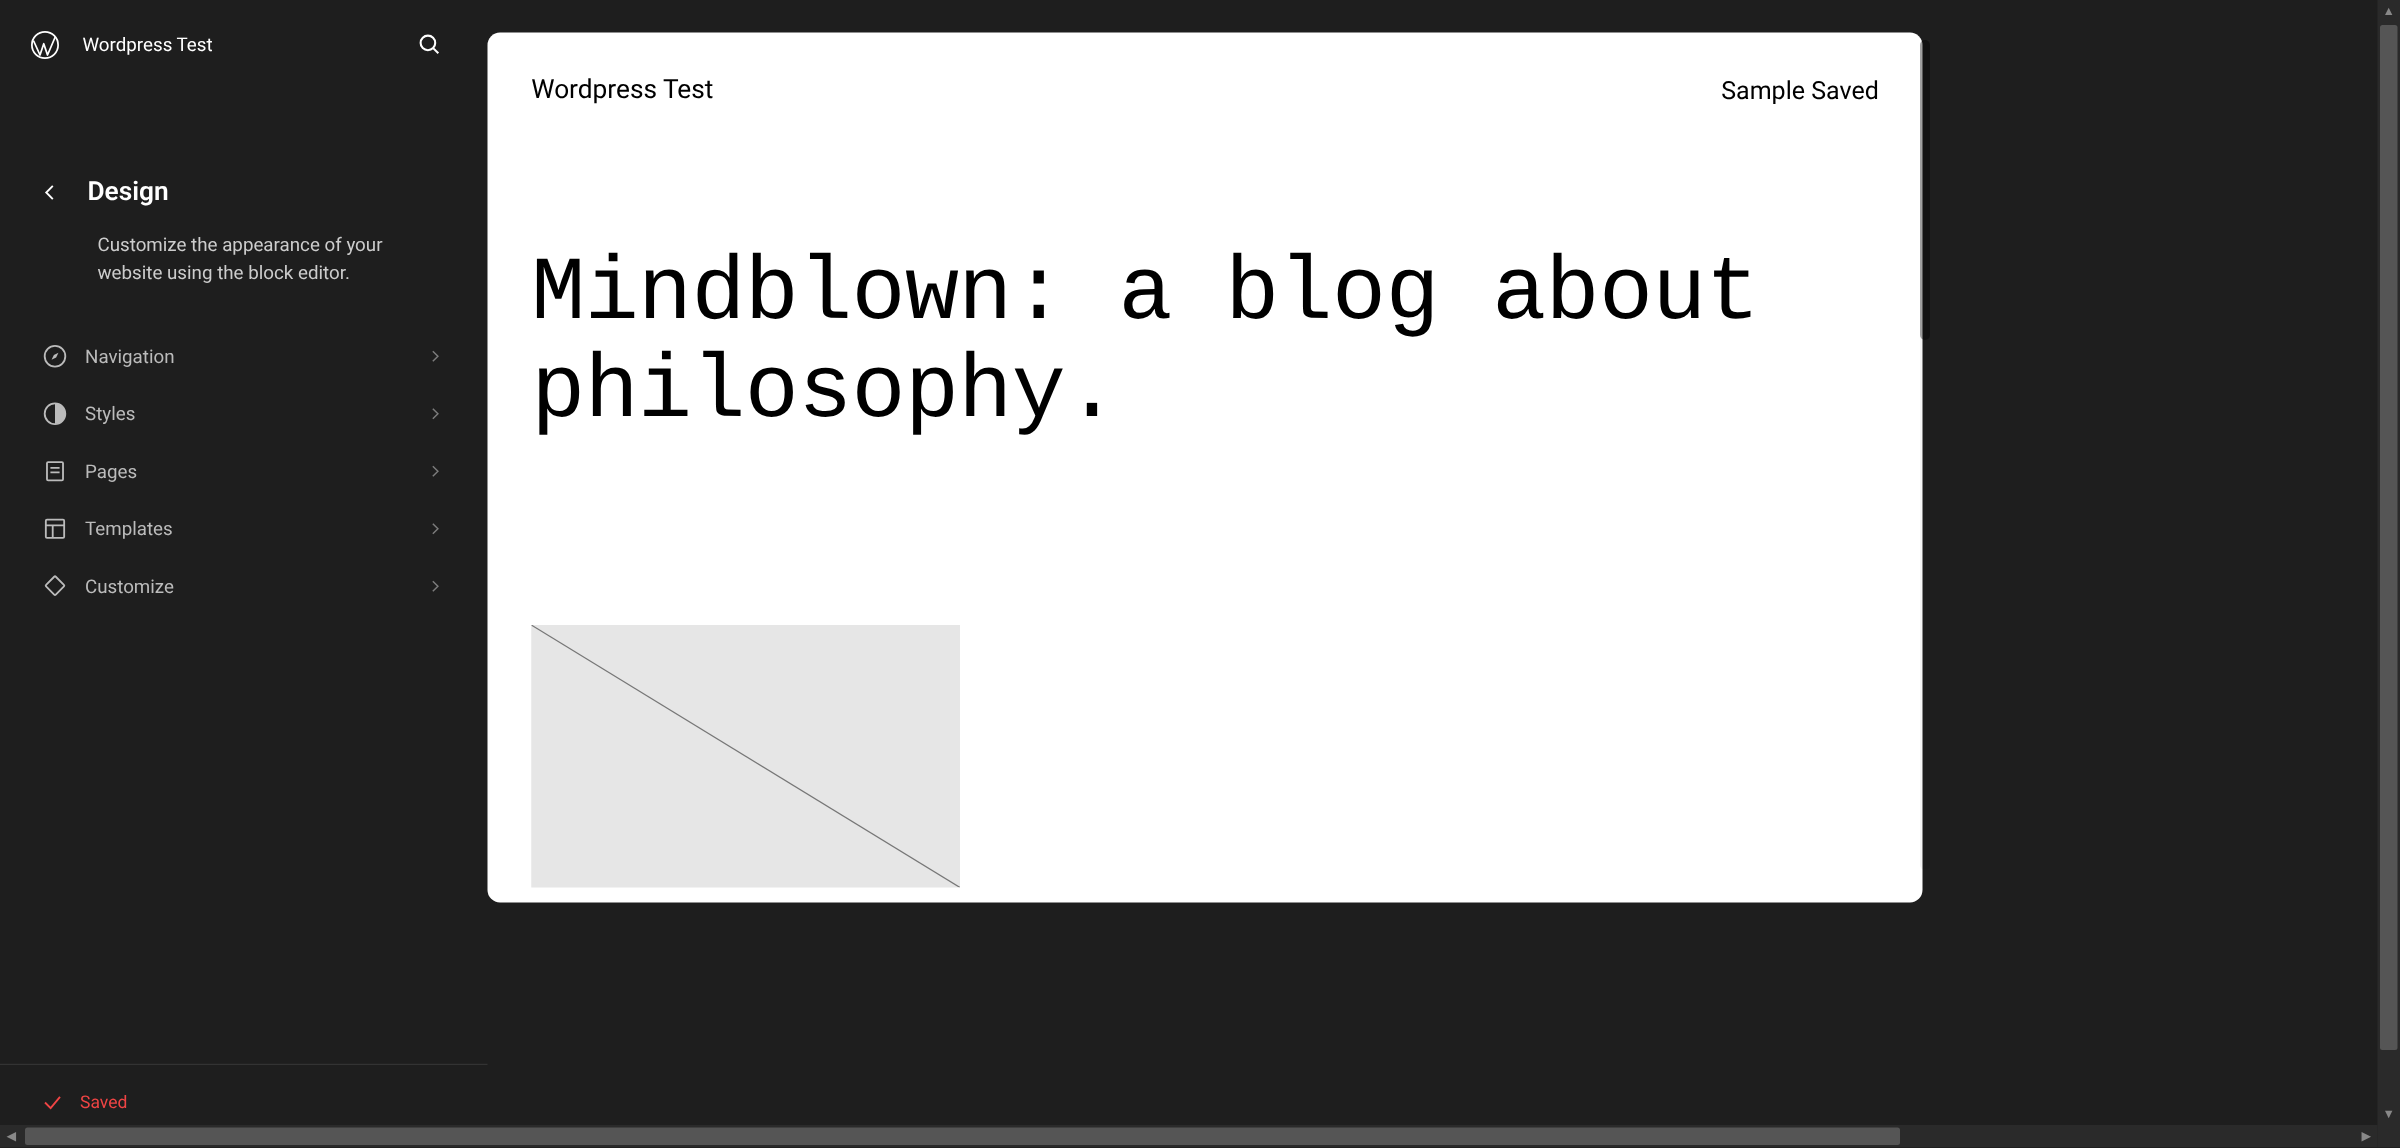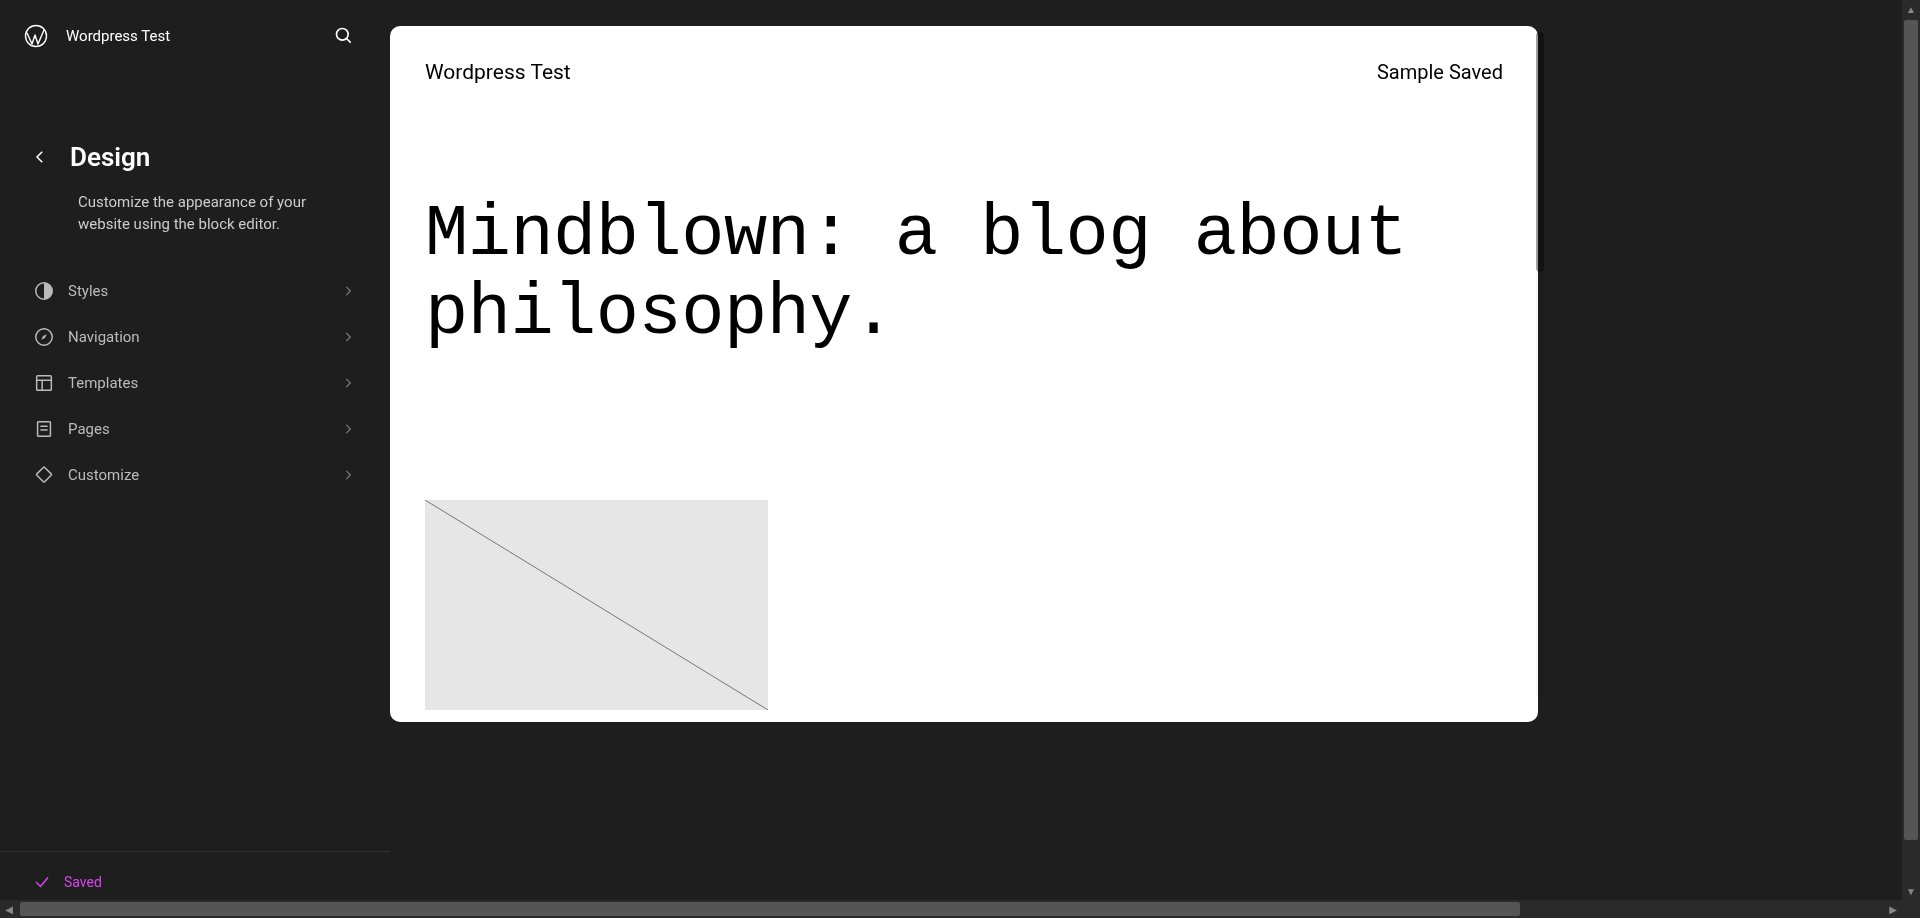--- a/index.html
+++ b/index.html
@@ -47,21 +47,21 @@
     padding: 70px 30px 0 28px;
   }
   .back-btn {
     width: 24px; height: 24px;
     display: flex; align-items: center; justify-content: center;
     color: #fff;
     cursor: pointer;
     margin-right: 18px;
   }
   .section-title {
-    font-size: 26px;
+    font-size: 21px;
     font-weight: 600;
     color: #fff;
     text-align: center;
   }
   .section-desc {
     padding: 20px 30px 0 30px;
     font-size: 15px;
     line-height: 1.45;
     color: #ccc;
     margin-left: 48px;
@@ -92,21 +92,21 @@
     opacity: 0.6;
   }
   .footer {
     position: absolute;
     bottom: 0; left: 0;
     width: 390px;
     padding: 18px 30px 24px 30px;
     border-top: 1px solid #333;
     display: flex;
     align-items: center;
-    color: #d946ef;
+    color: #ef4444;
   }
   .footer .check {
     width: 24px; height: 24px;
     display: flex; align-items: center; justify-content: center;
     margin-right: 10px;
   }
   .footer-label { font-size: 14px; }
 
   .canvas {
     position: absolute;
@@ -251,71 +251,71 @@
     <h1 class="section-title">Design</h1>
   </div>
 
   <p class="section-desc">Customize the appearance of your website using the block editor.</p>
 
   <div class="nav-list">
     <div class="nav-item">
       <span class="nav-icon">
         <svg viewBox="0 0 24 24" width="22" height="22" fill="none" stroke="currentColor" stroke-width="1.6">
           <circle cx="12" cy="12" r="9"></circle>
+          <polygon points="15 9 13 13 9 15 11 11" fill="currentColor" stroke="none"></polygon>
+        </svg>
+      </span>
+      <span class="nav-label">Navigation</span>
+      <span class="chevron">
+        <svg viewBox="0 0 24 24" width="14" height="14" fill="none" stroke="currentColor" stroke-width="2">
+            <polyline points="9 5 16 12 9 19"></polyline>
+          </svg>
+      </span>
+    </div>
+
+    <div class="nav-item">
+      <span class="nav-icon">
+        <svg viewBox="0 0 24 24" width="22" height="22" fill="none" stroke="currentColor" stroke-width="1.6">
+          <circle cx="12" cy="12" r="9"></circle>
           <path d="M12 3 A9 9 0 0 1 12 21 Z" fill="currentColor" stroke="none"></path>
         </svg>
       </span>
       <span class="nav-label">Styles</span>
       <span class="chevron">
         <svg viewBox="0 0 24 24" width="14" height="14" fill="none" stroke="currentColor" stroke-width="2">
             <polyline points="9 5 16 12 9 19"></polyline>
           </svg>
       </span>
     </div>
 
     <div class="nav-item">
       <span class="nav-icon">
         <svg viewBox="0 0 24 24" width="22" height="22" fill="none" stroke="currentColor" stroke-width="1.6">
-          <circle cx="12" cy="12" r="9"></circle>
-          <polygon points="15 9 13 13 9 15 11 11" fill="currentColor" stroke="none"></polygon>
-        </svg>
-      </span>
-      <span class="nav-label">Navigation</span>
+          <rect x="5" y="4" width="14" height="16" rx="1"></rect>
+          <line x1="8" y1="9" x2="16" y2="9"></line>
+          <line x1="8" y1="13" x2="16" y2="13"></line>
+        </svg>
+      </span>
+      <span class="nav-label">Pages</span>
       <span class="chevron">
         <svg viewBox="0 0 24 24" width="14" height="14" fill="none" stroke="currentColor" stroke-width="2">
             <polyline points="9 5 16 12 9 19"></polyline>
           </svg>
       </span>
     </div>
 
     <div class="nav-item">
       <span class="nav-icon">
         <svg viewBox="0 0 24 24" width="22" height="22" fill="none" stroke="currentColor" stroke-width="1.6">
           <rect x="4" y="4" width="16" height="16" rx="1"></rect>
           <line x1="4" y1="9" x2="20" y2="9"></line>
           <line x1="10" y1="9" x2="10" y2="20"></line>
         </svg>
       </span>
       <span class="nav-label">Templates</span>
-      <span class="chevron">
-        <svg viewBox="0 0 24 24" width="14" height="14" fill="none" stroke="currentColor" stroke-width="2">
-            <polyline points="9 5 16 12 9 19"></polyline>
-          </svg>
-      </span>
-    </div>
-
-    <div class="nav-item">
-      <span class="nav-icon">
-        <svg viewBox="0 0 24 24" width="22" height="22" fill="none" stroke="currentColor" stroke-width="1.6">
-          <rect x="5" y="4" width="14" height="16" rx="1"></rect>
-          <line x1="8" y1="9" x2="16" y2="9"></line>
-          <line x1="8" y1="13" x2="16" y2="13"></line>
-        </svg>
-      </span>
-      <span class="nav-label">Pages</span>
       <span class="chevron">
         <svg viewBox="0 0 24 24" width="14" height="14" fill="none" stroke="currentColor" stroke-width="2">
             <polyline points="9 5 16 12 9 19"></polyline>
           </svg>
       </span>
     </div>
 
     <div class="nav-item">
       <span class="nav-icon">
         <svg viewBox="0 0 24 24" width="22" height="22" fill="none" stroke="currentColor" stroke-width="1.6">

